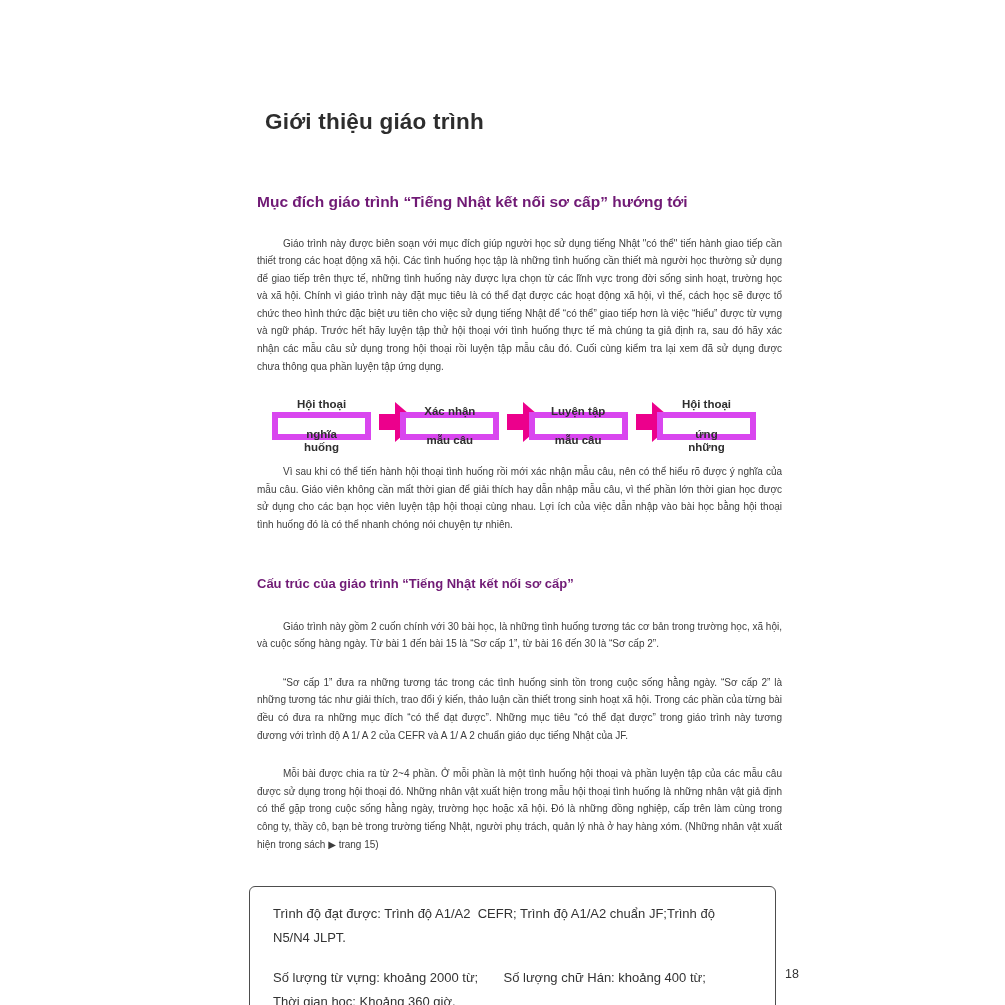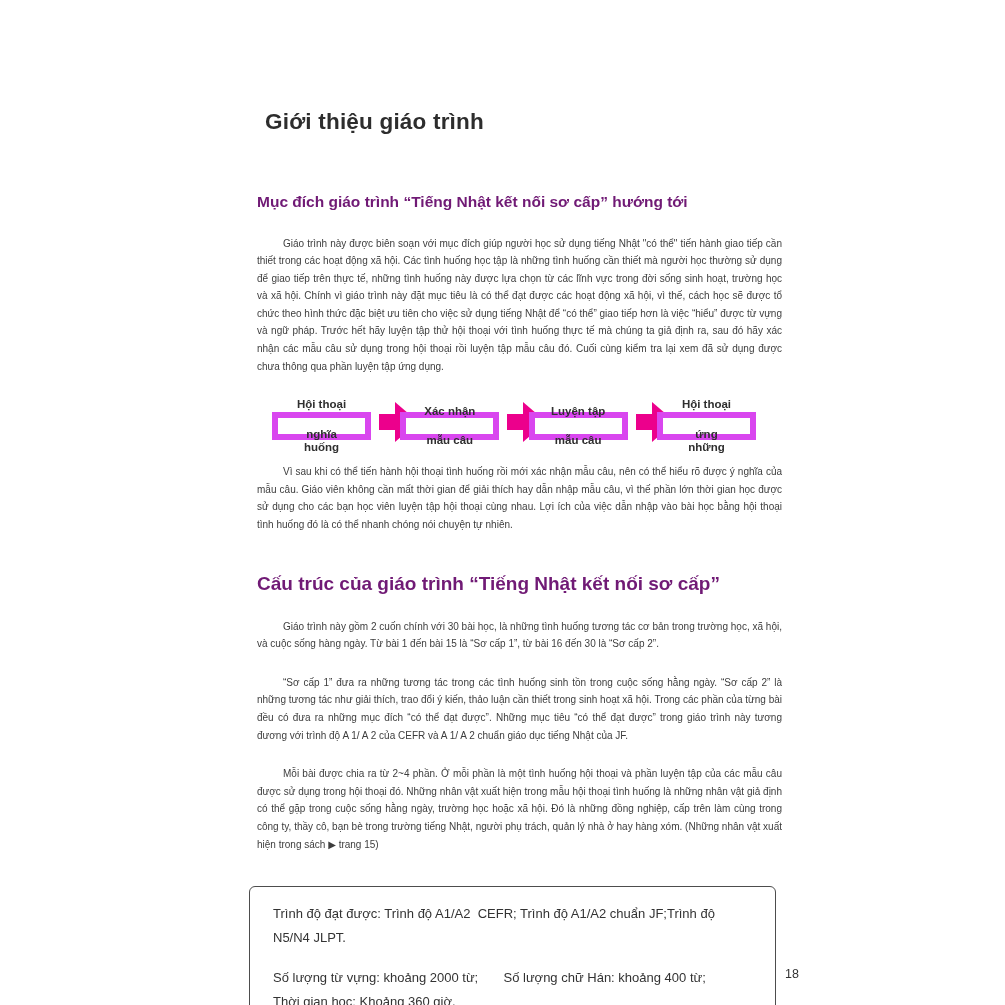--- a/index.html
+++ b/index.html
@@ -25,21 +25,21 @@
     line-height: 24.5px;
     font-weight: bold;
     color: #2d2d2d;
     letter-spacing: 0.2px;
   }
   .section-heading {
     font-weight: bold;
     color: #701a75;
   }
   .section-heading.s1 { margin-top: 33px; font-size: 15.5px; line-height: 20px; }
-  .section-heading.s2 { margin-top: 23px; font-size: 19px; line-height: 21px; }
+  .section-heading.s2 { margin-top: 23px; font-size: 13px; line-height: 21px; }
   .body-par {
     font-size: 10px;
     line-height: 17.6px;
     text-align: justify;
     text-indent: 26px;
     color: #3d3d3d;
   }
   .body-par.first-of-section { margin-top: 7px; }
   .p-after-diagram { margin-top: 16px; }
   .p-gap { margin-top: 5px; }

